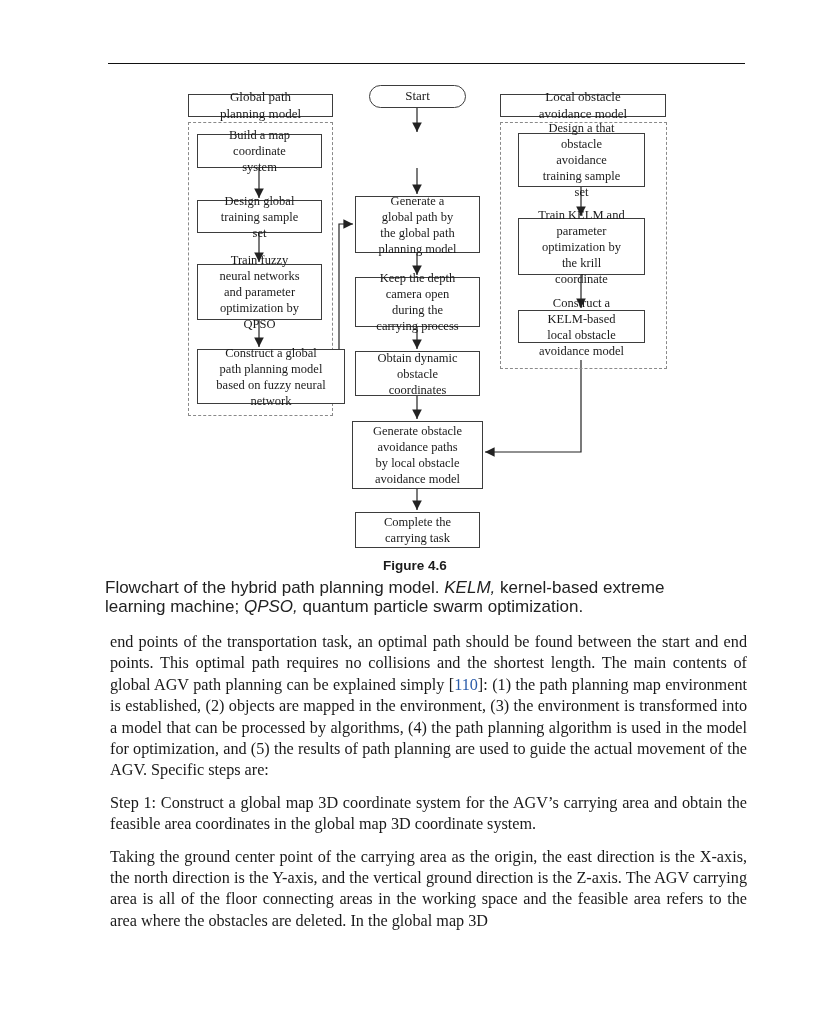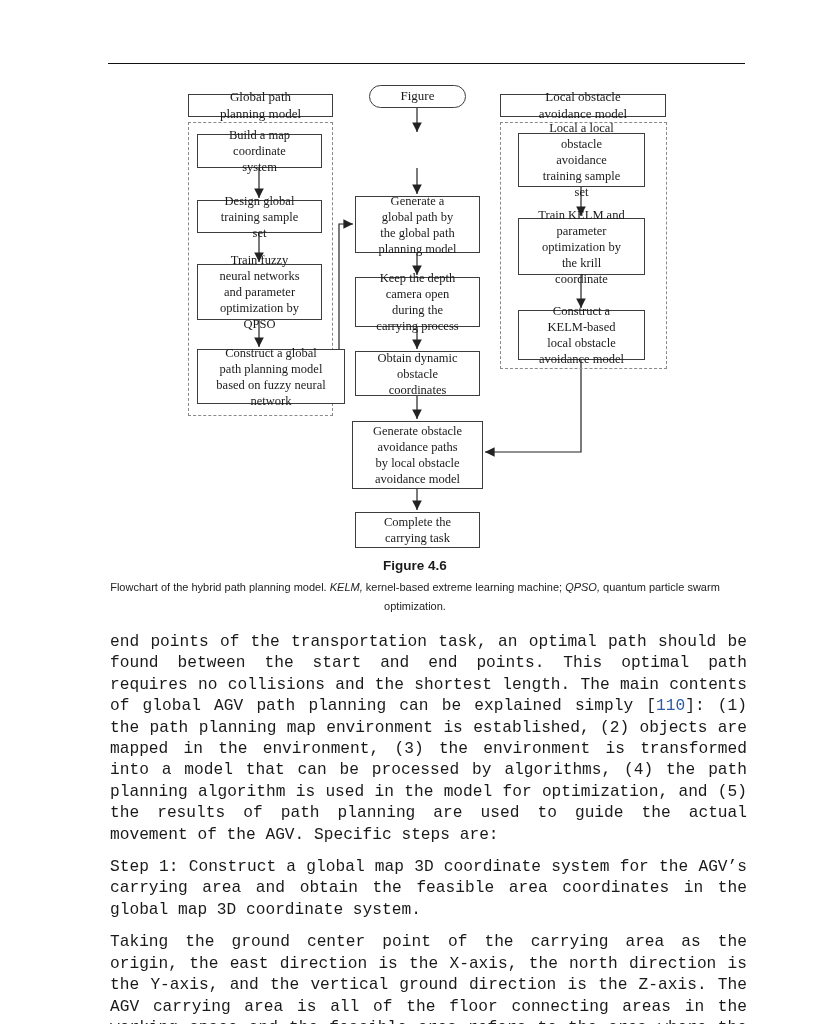--- a/index.html
+++ b/index.html
@@ -18,28 +18,28 @@
         font-size:12.5px;line-height:1.28;padding:2px 18px;
         font-family:"Liberation Serif", serif;}
   .ftitle{font-size:13px;}
   .fstart{border-radius:12px;font-size:13px;}
   .fdash{position:absolute;border:1px dashed #8a8a8a;box-sizing:border-box;background:transparent;}
   .arrows{position:absolute;left:0;top:80px;pointer-events:none;}
 
   
   .fig-label{position:absolute;left:0;top:558px;width:830px;text-align:center;
              font-family:"Liberation Sans", sans-serif;font-size:13.5px;font-weight:bold;}
-  .fig-caption{position:absolute;left:105px;top:578px;width:620px;text-align:center;
-               font-family:"Liberation Sans", sans-serif;font-size:11px;line-height:19px;color:#222;}
+  .fig-caption{position:absolute;left:105px;top:578px;width:620px;
+               font-family:"Liberation Sans", sans-serif;font-size:17px;line-height:19px;color:#222;}
   .fig-caption i{font-style:italic;}
 
   
   .body-text{position:absolute;left:110px;top:632px;width:637px;
              font-size:16.2px;line-height:21.4px;text-align:justify;}
-  .body-text p{margin:0 0 11px 0;font-family:Liberation Mono, monospace;}
+  .body-text p{margin:0 0 11px 0;}
   a.ref{color:#2a5caa;text-decoration:none;cursor:pointer;}
 </style>
 </head>
 <body>
 
 <div class="page">
 
   <div class="head-rule"></div>
 
   <div class="flowchart">
@@ -71,32 +71,32 @@
       </g>
     </svg>
 
     <div class="fbox ftitle" style="left:188px;top:94px;width:145px;height:23px">Global path planning model</div>
     <div class="fdash" style="left:188px;top:122px;width:145px;height:294px"></div>
     <div class="fbox" style="left:197px;top:134px;width:125px;height:34px">Build a map coordinate system</div>
     <div class="fbox" style="left:197px;top:200px;width:125px;height:33px">Design global training sample set</div>
     <div class="fbox" style="left:197px;top:264px;width:125px;height:56px">Train fuzzy neural networks and parameter optimization by QPSO</div>
     <div class="fbox" style="left:197px;top:349px;width:148px;height:55px">Construct a global path planning model based on fuzzy neural network</div>
 
-    <div class="fbox fstart" style="left:369px;top:85px;width:97px;height:23px">Figure</div>
+    <div class="fbox fstart" style="left:369px;top:85px;width:97px;height:23px">Start</div>
     <div class="fbox" style="left:355px;top:196px;width:125px;height:57px">Generate a global path by the global path planning model</div>
     <div class="fbox" style="left:355px;top:277px;width:125px;height:50px">Keep the depth camera open during the carrying process</div>
     <div class="fbox" style="left:355px;top:351px;width:125px;height:45px">Obtain dynamic obstacle coordinates</div>
     <div class="fbox" style="left:352px;top:421px;width:131px;height:68px">Generate obstacle avoidance paths by local obstacle avoidance model</div>
     <div class="fbox" style="left:355px;top:512px;width:125px;height:36px">Complete the carrying task</div>
 
     <div class="fbox ftitle" style="left:500px;top:94px;width:166px;height:23px">Local obstacle avoidance model</div>
     <div class="fdash" style="left:500px;top:122px;width:167px;height:247px"></div>
-    <div class="fbox" style="left:518px;top:133px;width:127px;height:54px">Local a local obstacle avoidance training sample set</div>
+    <div class="fbox" style="left:518px;top:133px;width:127px;height:54px">Design a that obstacle avoidance training sample set</div>
     <div class="fbox" style="left:518px;top:218px;width:127px;height:57px">Train KELM and parameter optimization by the krill coordinate</div>
-    <div class="fbox" style="left:518px;top:310px;width:127px;height:50px">Construct a KELM-based local obstacle avoidance model</div>
+    <div class="fbox" style="left:518px;top:310px;width:127px;height:33px">Construct a KELM-based local obstacle avoidance model</div>
   </div>
 
   <div class="fig-label">Figure 4.6</div>
   <div class="fig-caption">
     <span>Flowchart of the hybrid path planning model. </span><i>KELM,</i><span> kernel-based extreme learning machine; </span><i>QPSO,</i><span> quantum particle swarm optimization.</span>
   </div>
 
   <div class="body-text">
     <p><span>end points of the transportation task, an optimal path should be found between the start and end points. This optimal path requires no collisions and the shortest length. The main contents of global AGV path planning can be explained simply [</span><a class="ref" href="#">110</a><span>]: (1) the path planning map environment is established, (2) objects are mapped in the environment, (3) the environment is transformed into a model that can be processed by algorithms, (4) the path planning algorithm is used in the model for optimization, and (5) the results of path planning are used to guide the actual movement of the AGV. Specific steps are:</span></p>
     <p>Step 1: Construct a global map 3D coordinate system for the AGV’s carrying area and obtain the feasible area coordinates in the global map 3D coordinate system.</p>

